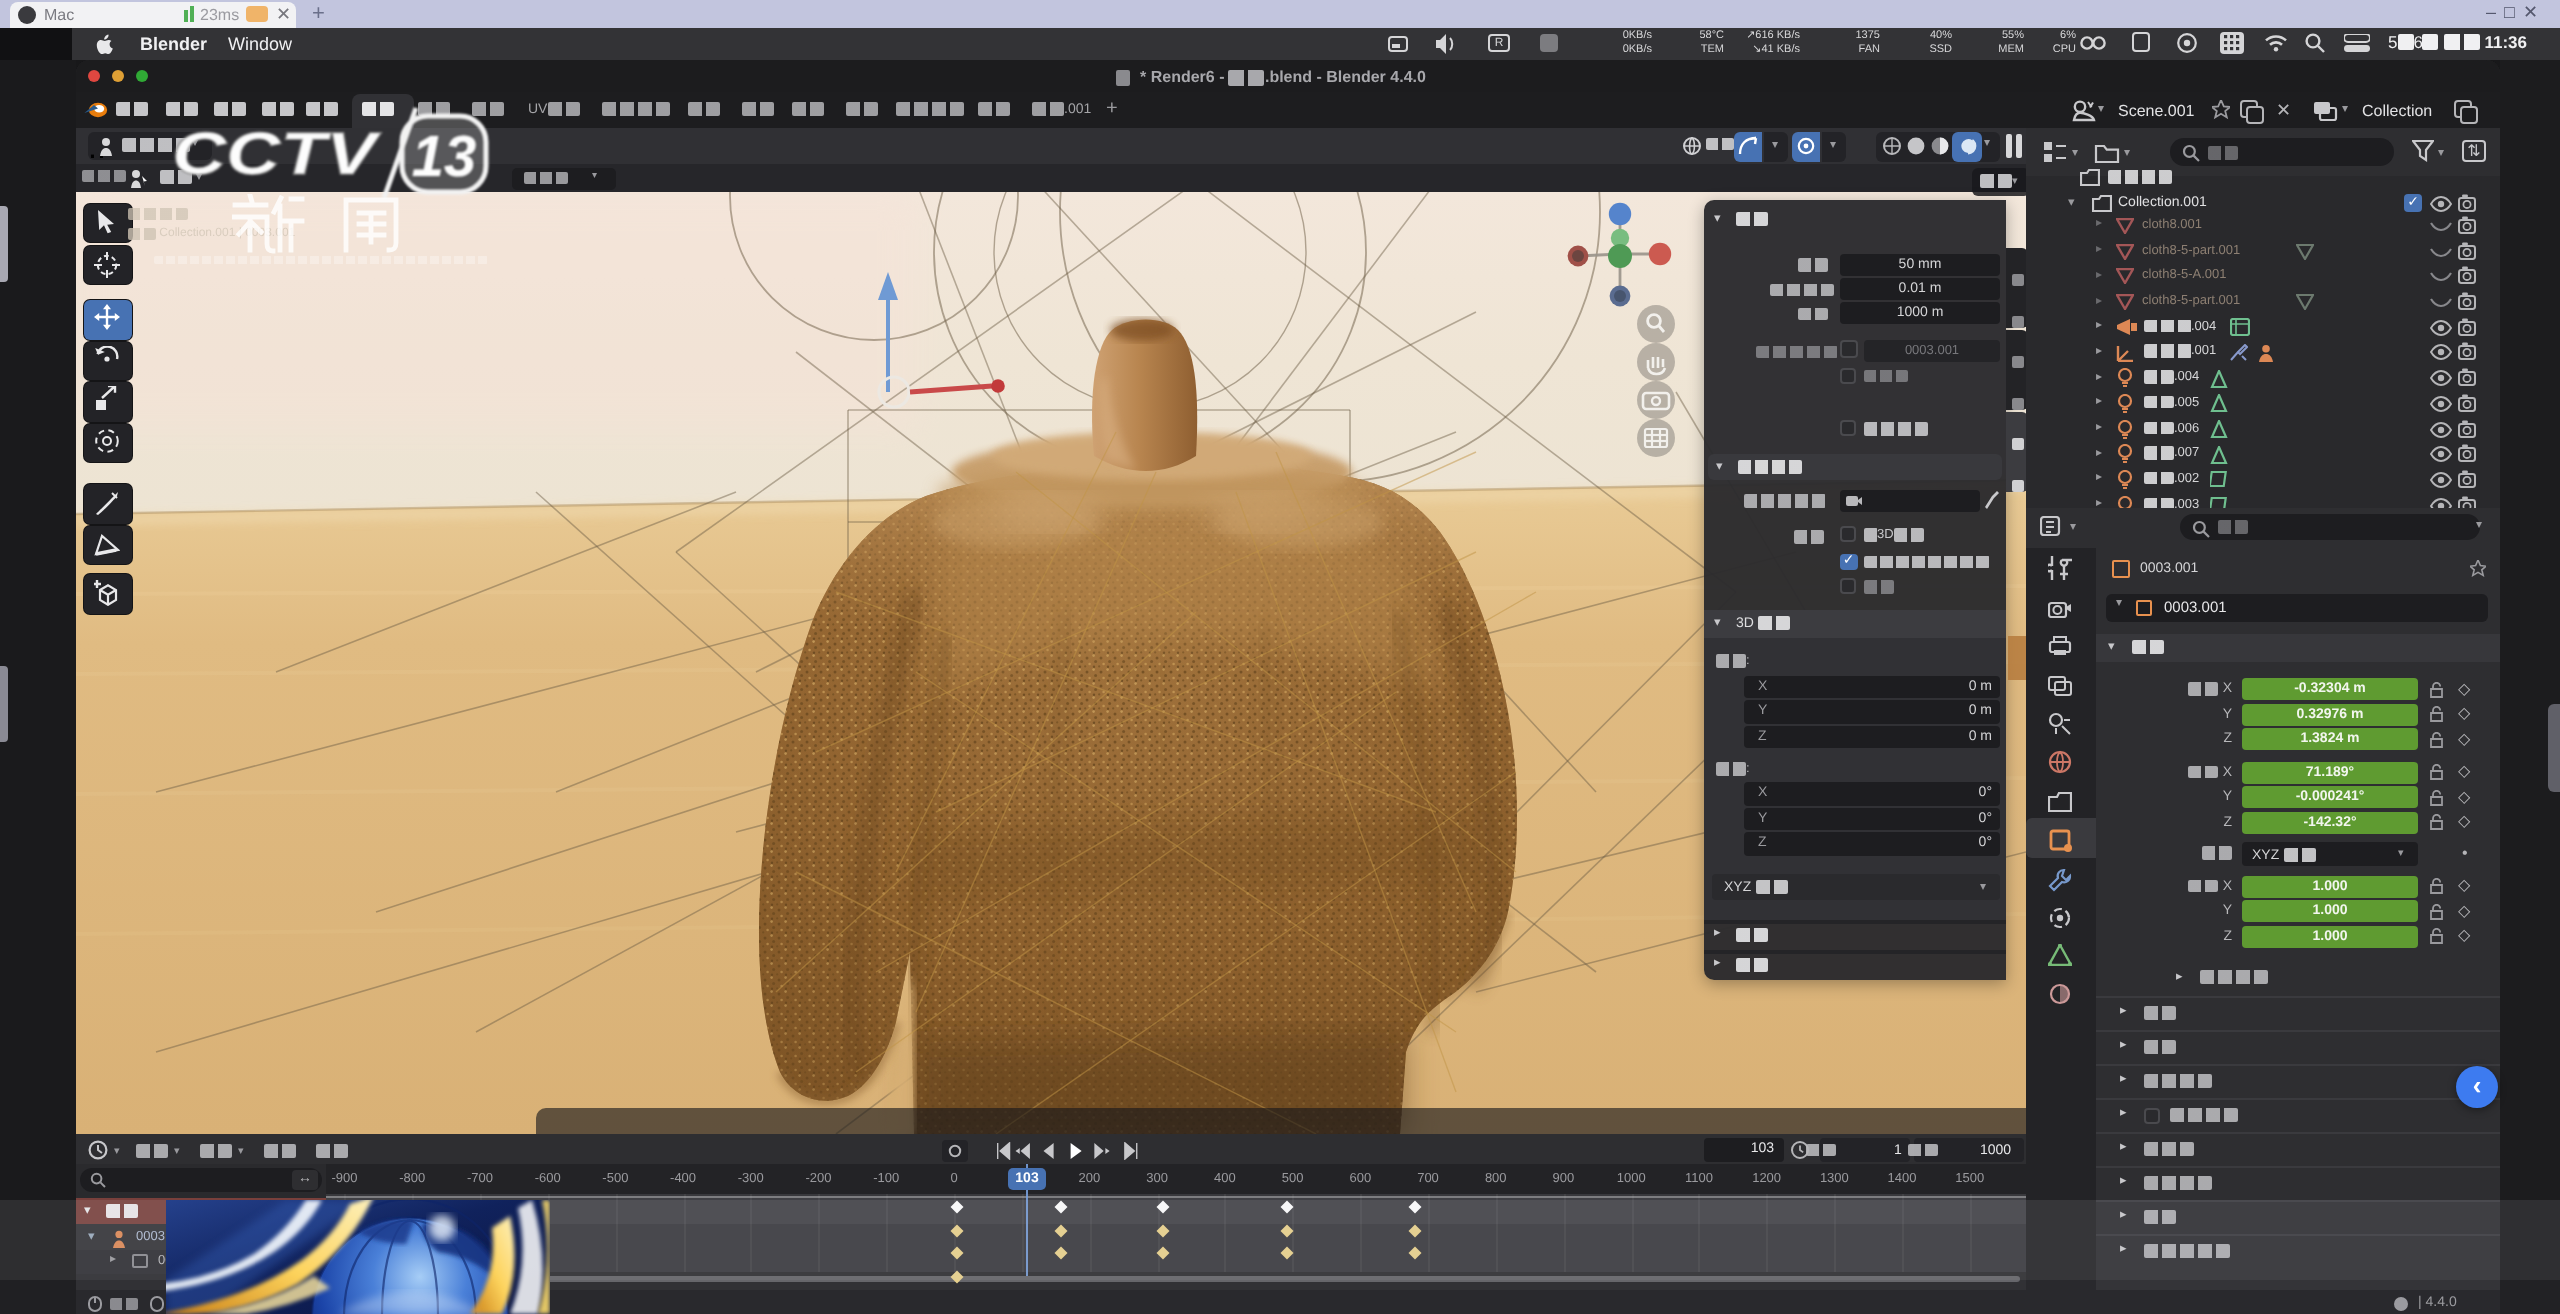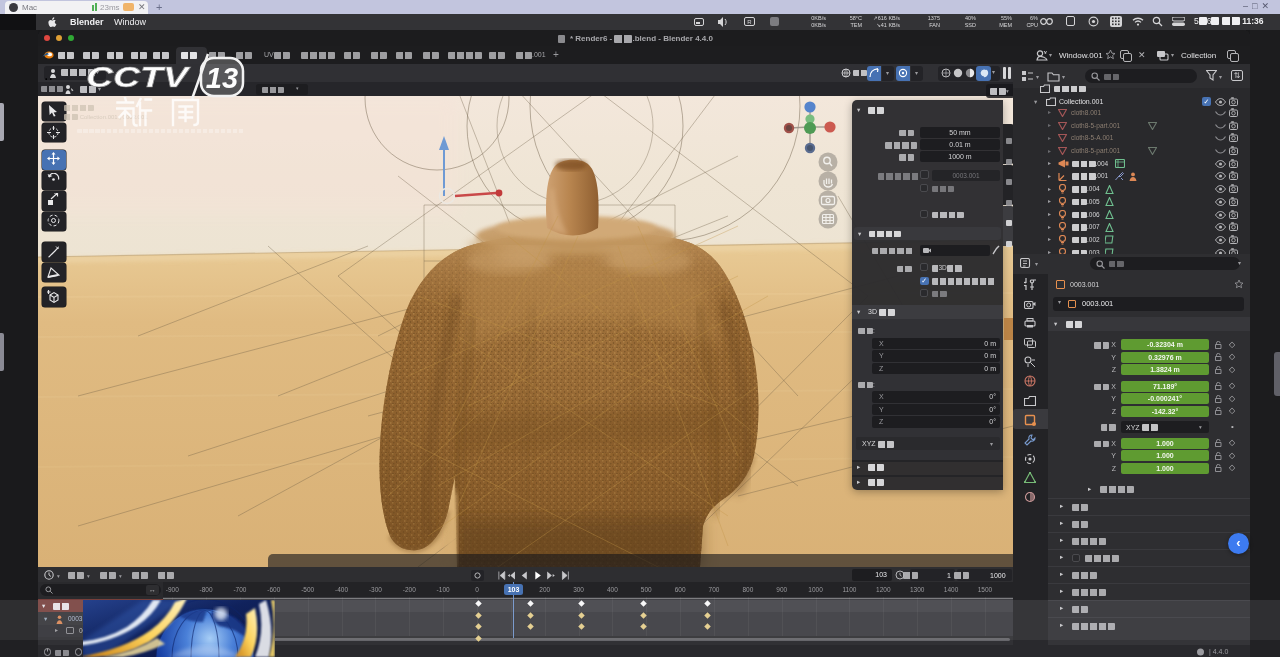--- a/index.html
+++ b/index.html
@@ -117,21 +117,21 @@
 <div class="txt" style="left:448px;top:51px"><i class="zh" style="width:34px;height:7px;color:#a5a5a8;opacity:0.95;background:repeating-linear-gradient(90deg,currentColor 0 7px,transparent 7px 9px);"></i></div>
 <div class="txt" style="left:489px;top:51px"><i class="zh" style="width:16px;height:7px;color:#a5a5a8;opacity:0.95;background:repeating-linear-gradient(90deg,currentColor 0 7px,transparent 7px 9px);"></i></div>
 <div class="txt" style="left:516px;top:51px;font-size:7px;color:#a5a5a8"><i class="zh" style="width:16px;height:7px;color:#a5a5a8;opacity:0.95;background:repeating-linear-gradient(90deg,currentColor 0 7px,transparent 7px 9px);"></i>.001</div>
 <div class="txt" style="left:553px;top:49px;font-size:10px;color:#9a9a9e">+</div>
 <svg class="ab" style="left:1036px;top:50px" width="12" height="11" viewBox="0 0 12 11">
       <circle cx="4" cy="3.4" r="2.6" fill="none" stroke="#c8c8cb" stroke-width="1.2"></circle>
       <path d="M1 10c0.5-2.4 1.6-3.6 3-3.6S10.5 7.6 11 10z" fill="none" stroke="#c8c8cb" stroke-width="1.2"></path>
       <path d="M8 1l1.8 2.6M10.5 1.2L9 3.8" stroke="#c8c8cb"></path>
     </svg>
 <div class="txt" style="left:1049px;top:52px;font-size:6px;color:#9a9a9e">▾</div>
-<div class="txt" style="left:1059px;top:50.5px;font-size:8px;color:#e2e2e4">Window.001</div>
+<div class="txt" style="left:1059px;top:50.5px;font-size:8px;color:#e2e2e4">Scene.001</div>
 <svg class="ab" style="left:1106px;top:50px" width="9" height="10" viewBox="0 0 9 10">
       <path d="M4.5 0l1.4 3.2 3.1 0.3-2.4 2 0.8 3.2-2.9-1.8-2.9 1.8 0.8-3.2-2.4-2 3.1-0.3z" fill="none" stroke="#9a9a9e" stroke-width="0.9"></path>
     </svg>
 <div style="position:absolute;left:1120px;top:50px;width:9px;height:9px;border:1.1px solid #b5b5b8;border-radius:2px"></div>
 <div style="position:absolute;left:1123px;top:53px;width:9px;height:9px;border:1.1px solid #b5b5b8;border-radius:2px;background:#1d1d1f"></div>
 <div class="txt" style="left:1138px;top:50px;font-size:9px;color:#b5b5b8">✕</div>
 <svg class="ab" style="left:1156px;top:50px" width="13" height="11" viewBox="0 0 13 11">
       <rect x="1" y="1" width="8" height="6" rx="1" fill="#c8c8cb"></rect>
       <rect x="4" y="4" width="8" height="6" rx="1" fill="none" stroke="#c8c8cb" stroke-width="1.1"></rect>
     </svg>

